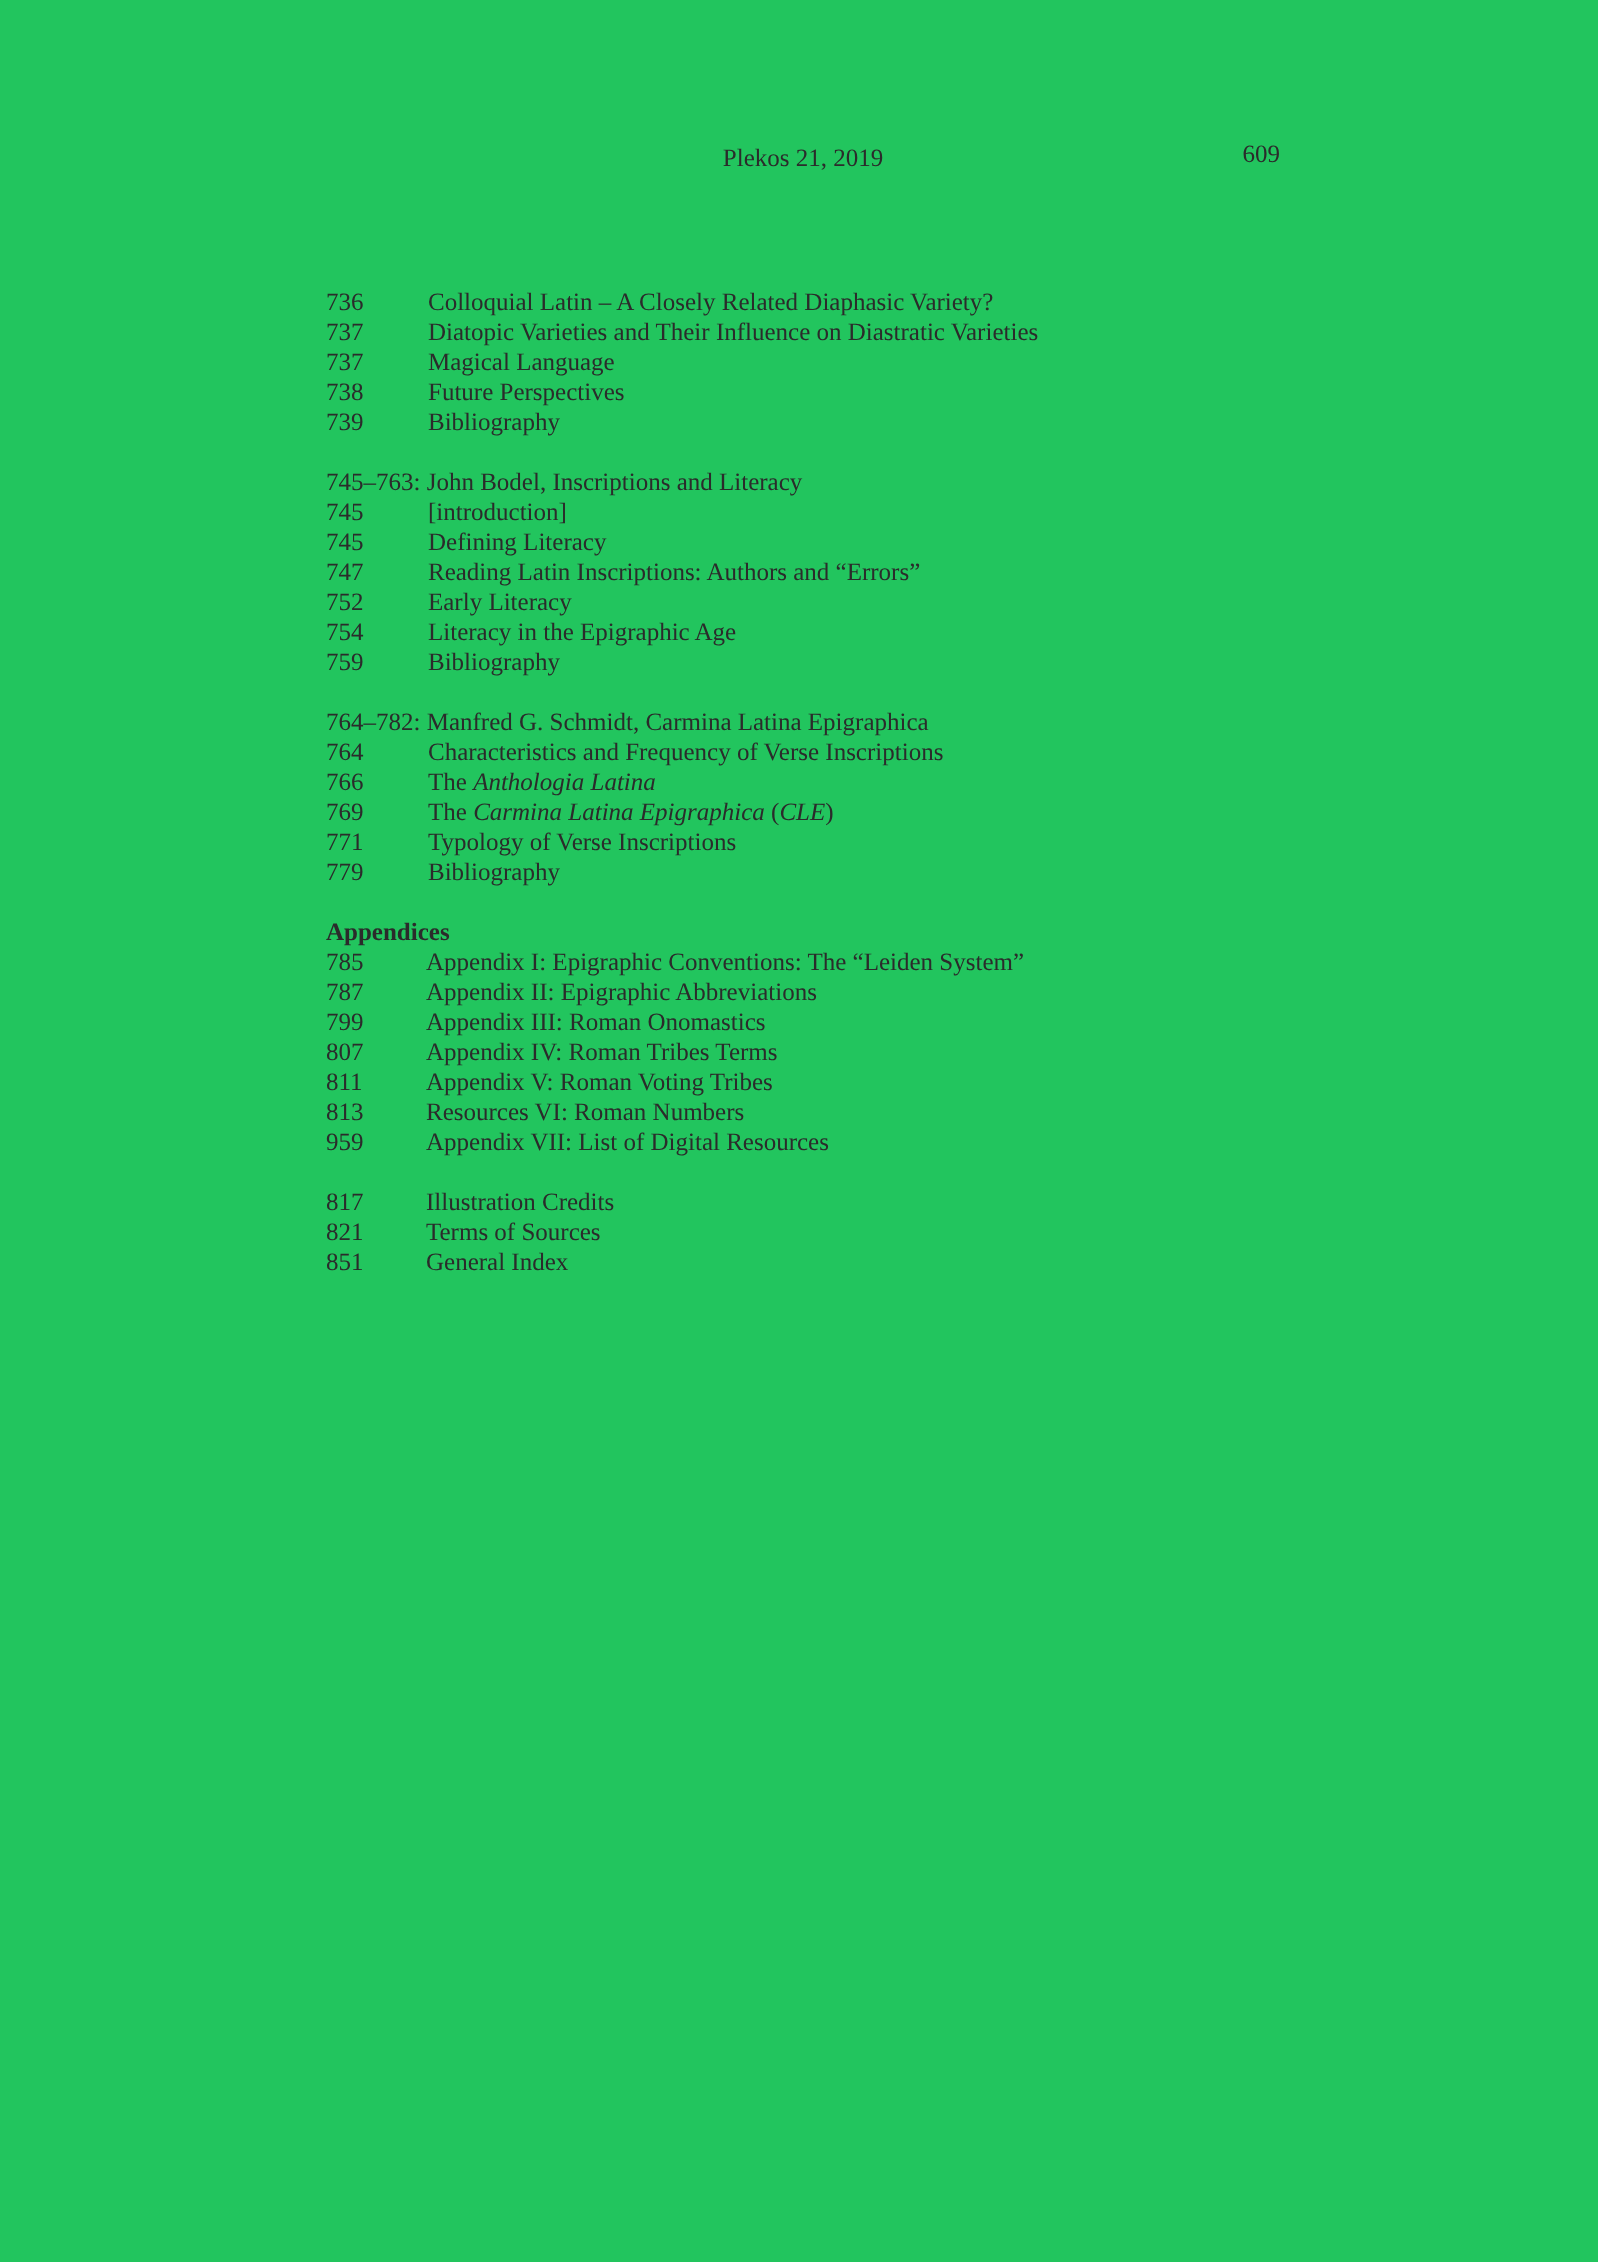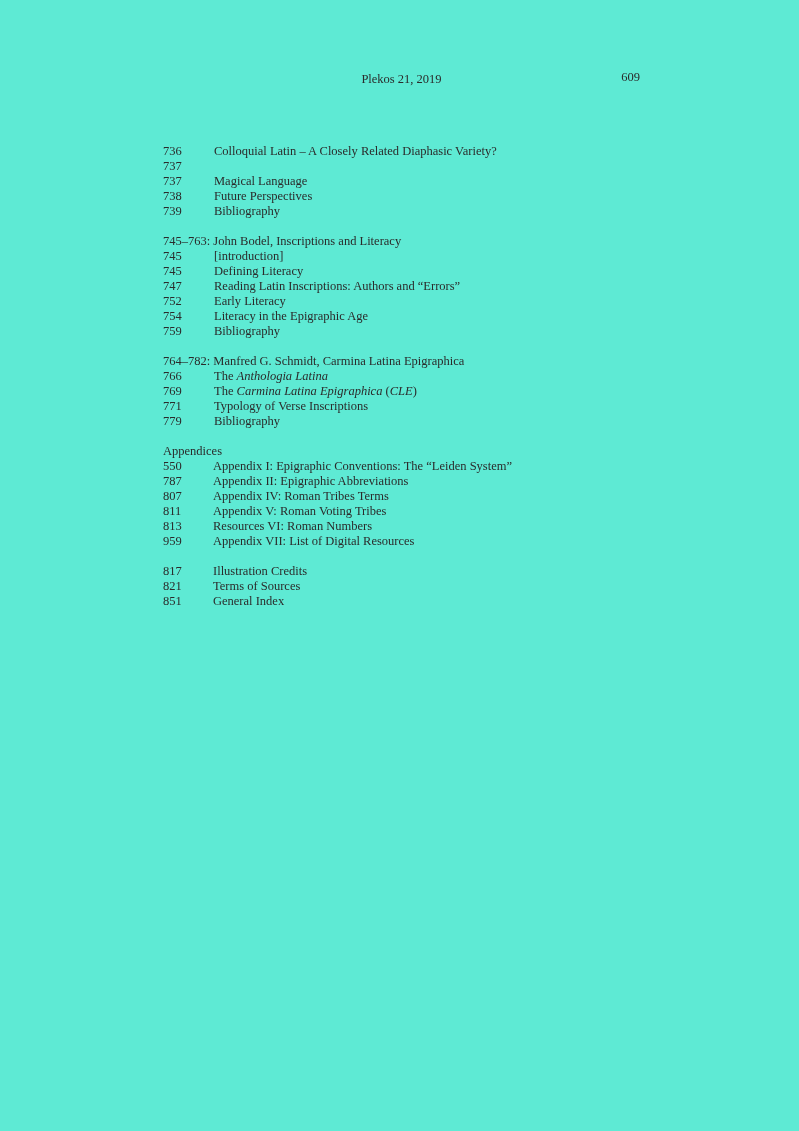--- a/index.html
+++ b/index.html
@@ -4,21 +4,21 @@
 <style>
   html, body {
     margin: 0;
     padding: 0;
     background: #ffffff;
   }
   .page {
     position: relative;
     width: 799px;
     height: 1131px;
-    background: #5eead4;
+    background: #22c55e;
     font-family: "Liberation Serif", "DejaVu Serif", serif;
     font-size: 12.5px;
     color: #2b2b2b;
     overflow: hidden;
   }
   .header {
     position: absolute;
     left: 163px;
     top: 72px;
     width: 477px;
@@ -40,21 +40,21 @@
     top: 144px;
     width: 560px;
   }
   .block { margin: 0; }
   .block:not(:first-child) { margin-top: 15px; }
   .heading,
   .entry {
     line-height: 15px;
     white-space: nowrap;
   }
-  .heading.bold { font-weight: normal; }
+  .heading.bold { font-weight: bold; }
   .entry { display: flex; }
   .num { flex: none; }
   .entry.sub .num { width: 51px; }
   .entry.top .num { width: 50px; }
   .title em { }
 </style>
 </head>
 <body>
 
 <div class="page">
@@ -63,20 +63,21 @@
     <span class="pagenum">609</span>
   </div>
   <div class="toc" id="toc">
       <div class="block">
         <div class="entry sub">
           <span class="num">736</span>
           <span class="title"><span>Colloquial Latin – A Closely Related Diaphasic Variety?</span></span>
         </div>
         <div class="entry sub">
           <span class="num">737</span>
+          <span class="title"><span>Diatopic Varieties and Their Influence on Diastratic Varieties</span></span>
         </div>
         <div class="entry sub">
           <span class="num">737</span>
           <span class="title"><span>Magical Language</span></span>
         </div>
         <div class="entry sub">
           <span class="num">738</span>
           <span class="title"><span>Future Perspectives</span></span>
         </div>
         <div class="entry sub">
@@ -107,45 +108,53 @@
           <span class="title"><span>Literacy in the Epigraphic Age</span></span>
         </div>
         <div class="entry sub">
           <span class="num">759</span>
           <span class="title"><span>Bibliography</span></span>
         </div>
       </div>
       <div class="block">
         <div class="heading">764–782: Manfred G. Schmidt, Carmina Latina Epigraphica</div>
         <div class="entry sub">
+          <span class="num">764</span>
+          <span class="title"><span>Characteristics and Frequency of Verse Inscriptions</span></span>
+        </div>
+        <div class="entry sub">
           <span class="num">766</span>
           <span class="title"><span>The </span><em>Anthologia Latina</em></span>
         </div>
         <div class="entry sub">
           <span class="num">769</span>
           <span class="title"><span>The </span><em>Carmina Latina Epigraphica</em><span> (</span><em>CLE</em><span>)</span></span>
         </div>
         <div class="entry sub">
           <span class="num">771</span>
           <span class="title"><span>Typology of Verse Inscriptions</span></span>
         </div>
         <div class="entry sub">
           <span class="num">779</span>
           <span class="title"><span>Bibliography</span></span>
         </div>
       </div>
       <div class="block">
         <div class="heading bold">Appendices</div>
         <div class="entry top">
-          <span class="num">550</span>
+          <span class="num">785</span>
           <span class="title"><span>Appendix I: Epigraphic Conventions: The “Leiden System”</span></span>
         </div>
         <div class="entry top">
           <span class="num">787</span>
           <span class="title"><span>Appendix II: Epigraphic Abbreviations</span></span>
+        </div>
+        <div class="entry top">
+          <span class="num">799</span>
+          <span class="title"><span>Appendix III: Roman Onomastics</span></span>
         </div>
         <div class="entry top">
           <span class="num">807</span>
           <span class="title"><span>Appendix IV: Roman Tribes Terms</span></span>
         </div>
         <div class="entry top">
           <span class="num">811</span>
           <span class="title"><span>Appendix V: Roman Voting Tribes</span></span>
         </div>
         <div class="entry top">

